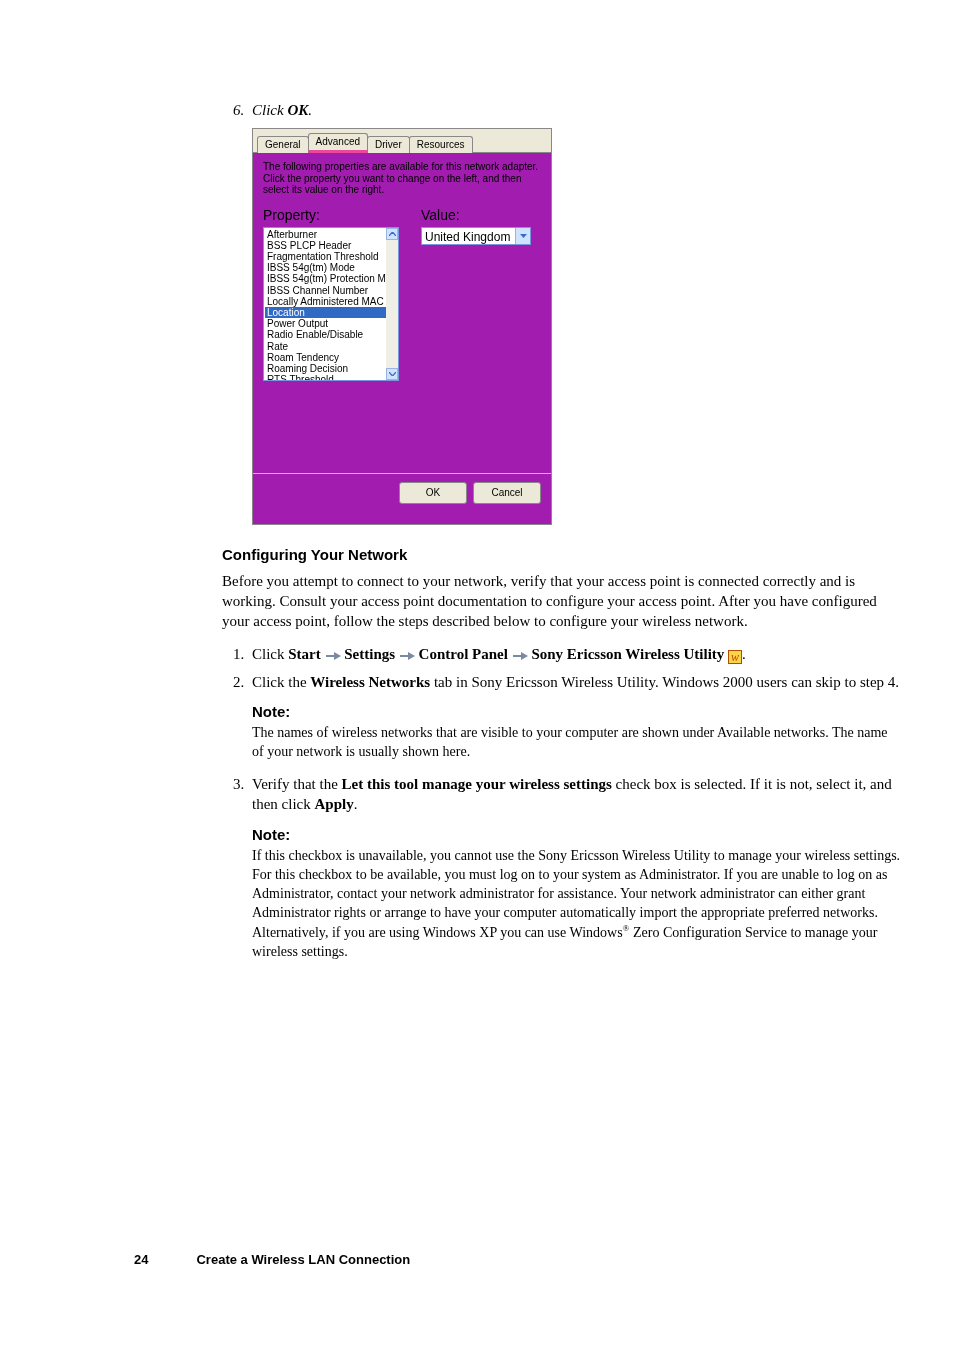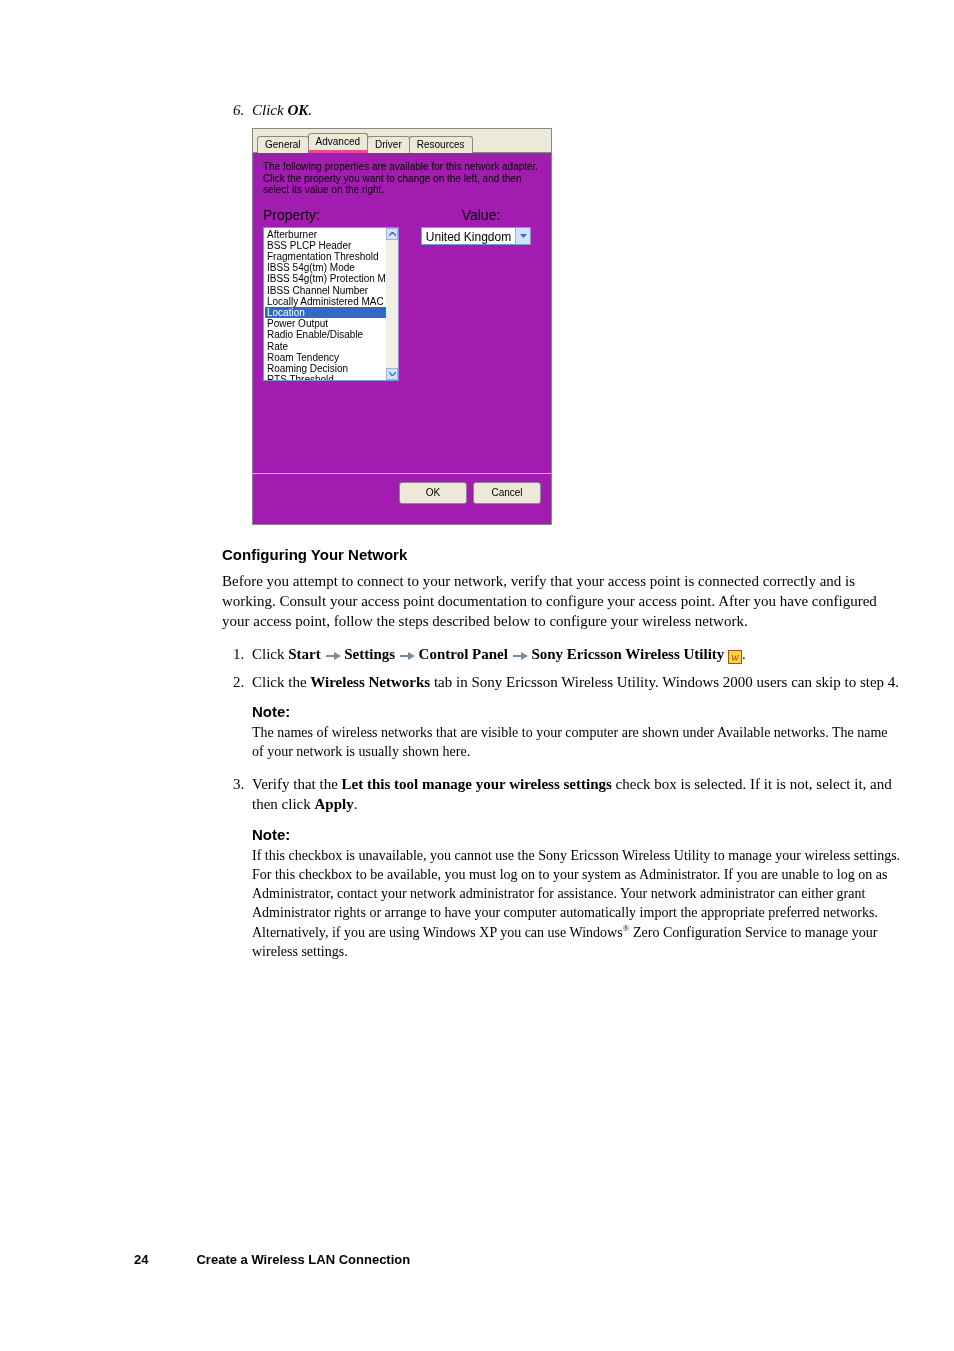--- a/index.html
+++ b/index.html
@@ -78,21 +78,21 @@
     background: #ece9d8;
     z-index: 2;
     border-bottom: 3px solid #ec4899;
   }
   .dlg-body {
     padding: 8px 10px 0 10px;
   }
   .dlg-desc { font-size: 10px; line-height: 1.15; margin-bottom: 10px; }
   .dlg-cols { display: flex; }
   .dlg-left { width: 140px; }
-  .dlg-right { flex: 1; margin-left: 18px; text-align: center;}
+  .dlg-right { flex: 1; margin-left: 18px;}
   .dlg-lbl { font-size: 14px; margin-bottom: 2px; }
   .listbox {
     border: 1px solid #7a96df;
     background: #fff;
     width: 134px;
     height: 152px;
     position: relative;
     display: flex;
     font-size: 10px;
   }

